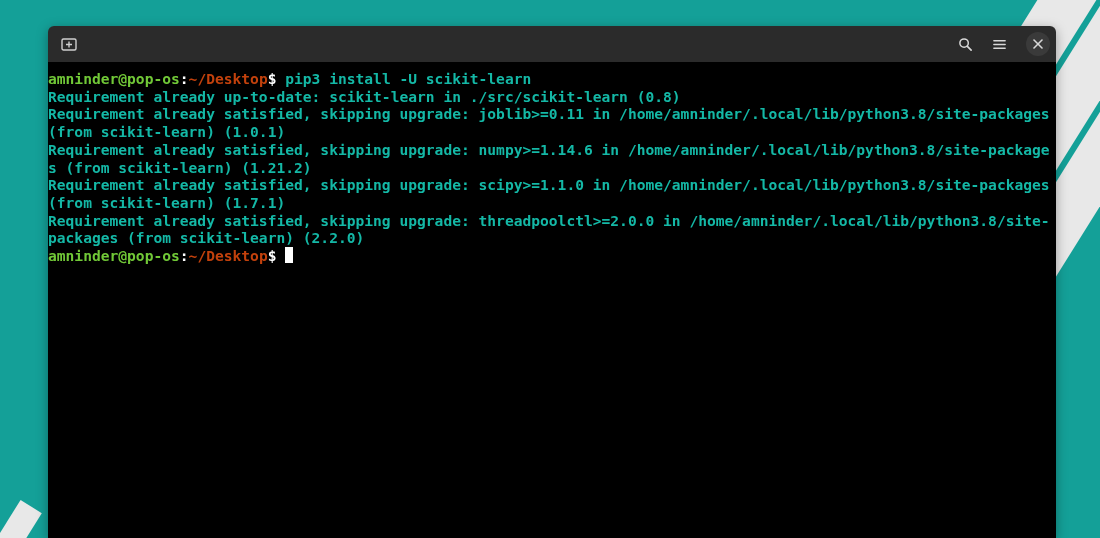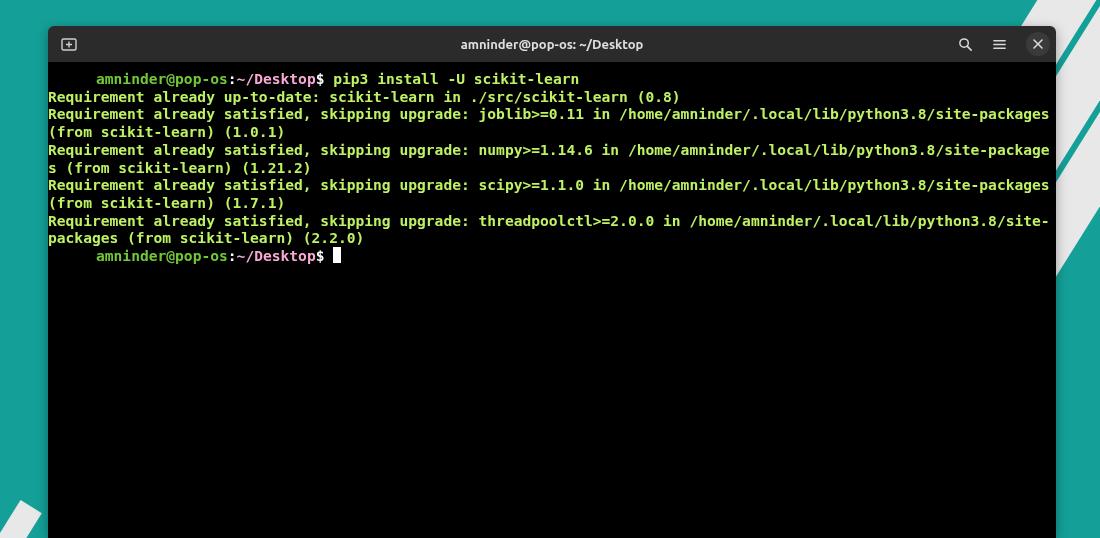--- a/index.html
+++ b/index.html
@@ -75,25 +75,25 @@
       background: #000000;
       padding: 8px 0 0 0;
       font-family: "DejaVu Sans Mono", "Liberation Mono", "Courier New", monospace;
       font-size: 14.6px;
       line-height: 17.7px;
       color: #ffffff;
       white-space: pre-wrap;
       word-break: break-all;
       font-weight: bold;
     }
-    .prompt-user { color: #71c837; margin-left: 48px; }
+    .prompt-user { color: #71c837; }
     .prompt-colon { color: #ffffff; }
-    .prompt-path { color: #f9a8d4; text-align: center; }
+    .prompt-path { color: #c2410c; text-align: center; }
     .prompt-dollar { color: #ffffff; }
-    .out { color: #bef264; font-weight: bold; }
+    .out { color: #14b8a6; font-weight: bold; }
     .cursor-block {
       display: inline-block;
       width: 8px;
       height: 16px;
       background: #ffffff;
       vertical-align: text-bottom;
       margin-bottom: 1px;
     }
   </style>
 </head>
@@ -109,21 +109,20 @@
   <div class="titlebar">
     <div class="tb-left">
       <div class="tb-btn">
         <svg width="16" height="16" viewBox="0 0 16 16">
           <rect x="1" y="3" width="14" height="11" rx="1.5" fill="none" stroke="#d0d0d0" stroke-width="1.4"></rect>
           <line x1="8" y1="5.5" x2="8" y2="11.5" stroke="#d0d0d0" stroke-width="1.4"></line>
           <line x1="5" y1="8.5" x2="11" y2="8.5" stroke="#d0d0d0" stroke-width="1.4"></line>
         </svg>
       </div>
     </div>
-    <div class="titlebar-title">amninder@pop-os: ~/Desktop</div>
     <div class="tb-right">
       <div class="tb-btn">
         <svg width="15" height="15" viewBox="0 0 16 16">
           <circle cx="6.5" cy="6.5" r="4.5" fill="none" stroke="#d8d8d8" stroke-width="1.6"></circle>
           <line x1="10" y1="10" x2="14" y2="14" stroke="#d8d8d8" stroke-width="1.8" stroke-linecap="round"></line>
         </svg>
       </div>
       <div class="tb-btn">
         <svg width="15" height="15" viewBox="0 0 16 16">
           <line x1="2" y1="4" x2="14" y2="4" stroke="#d8d8d8" stroke-width="1.6" stroke-linecap="round"></line>

